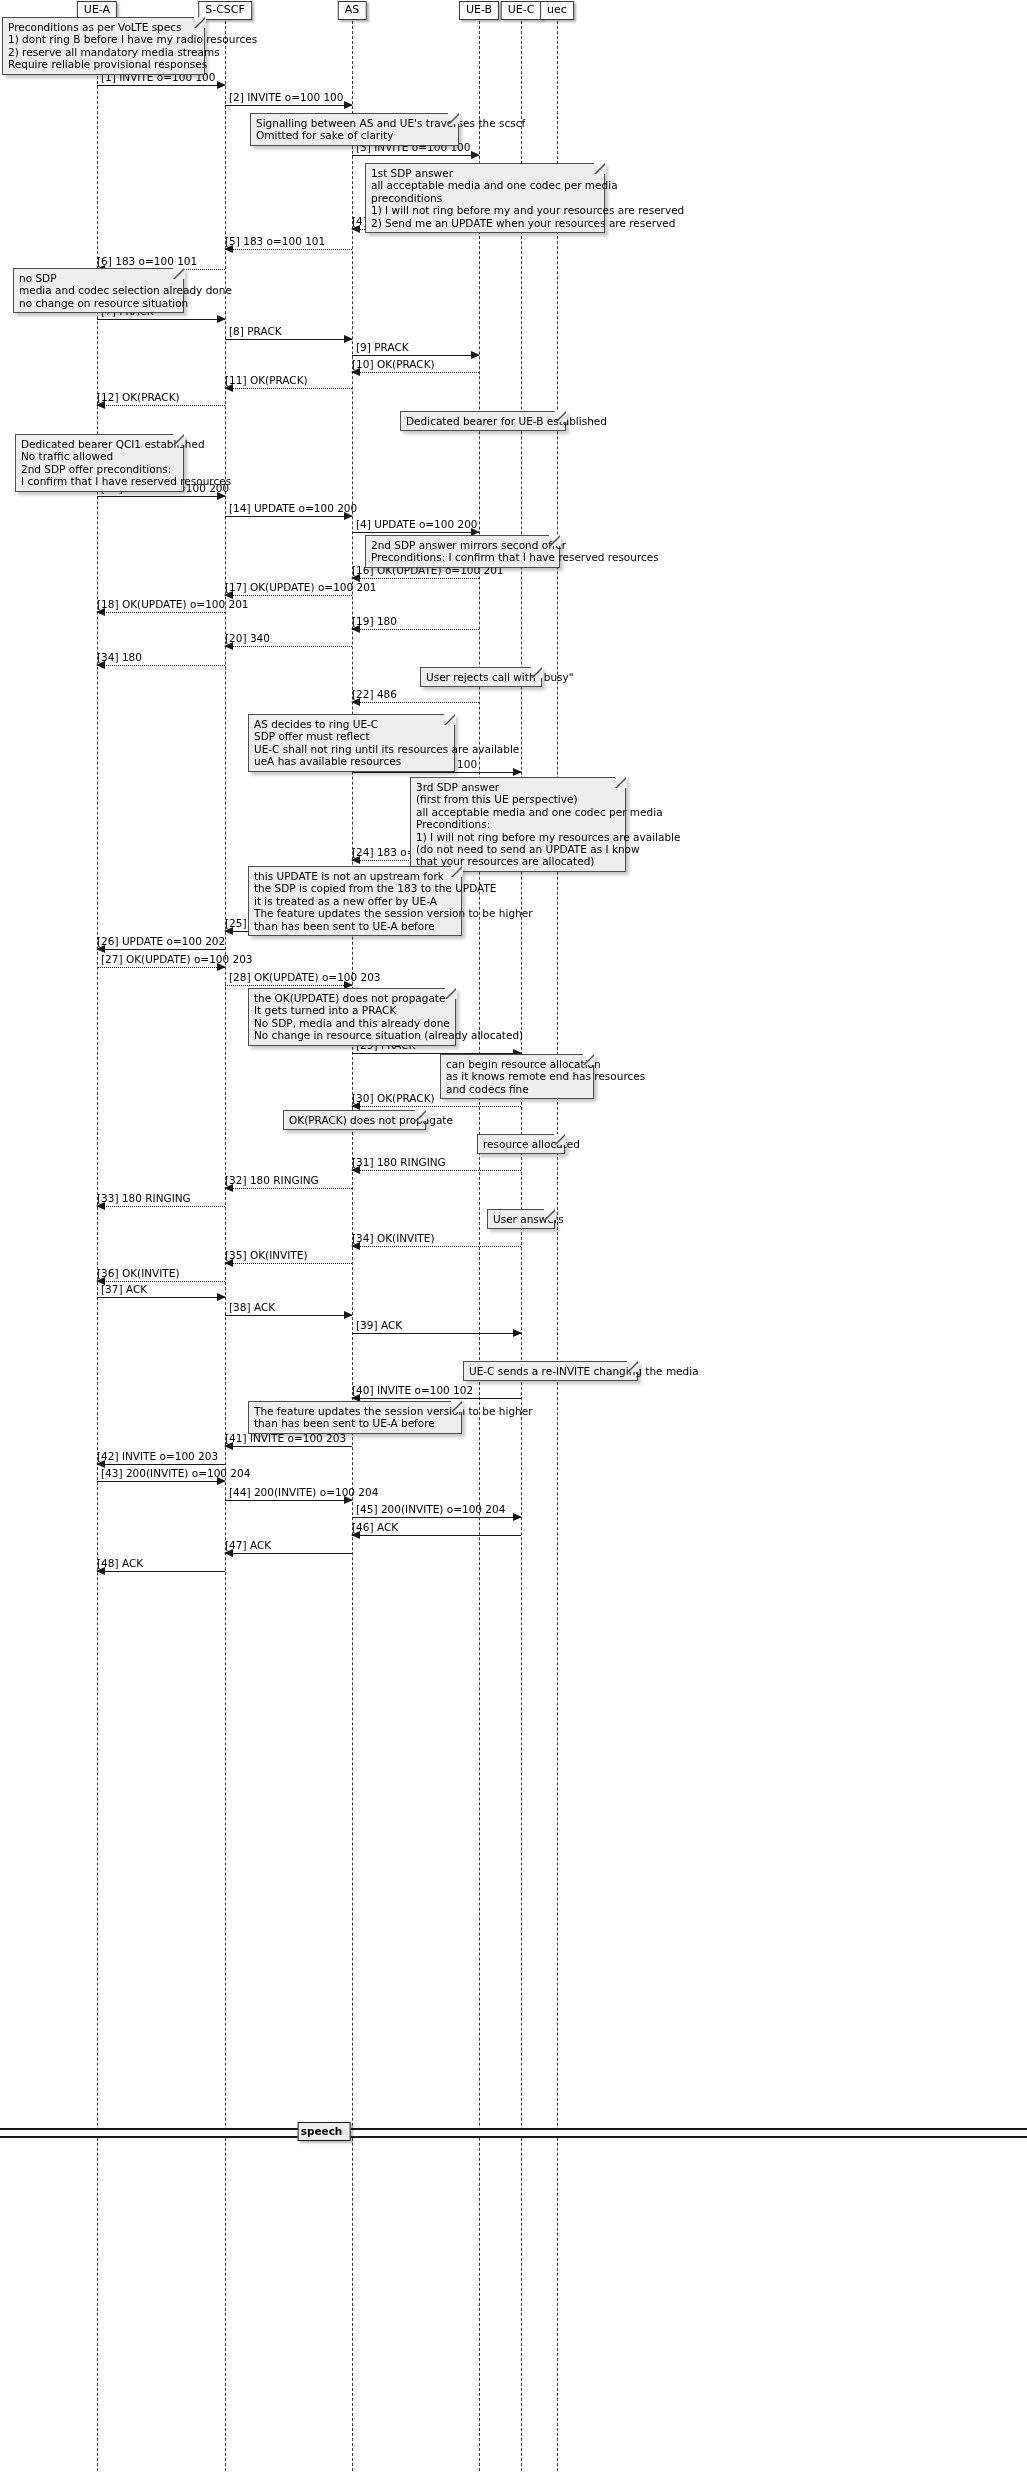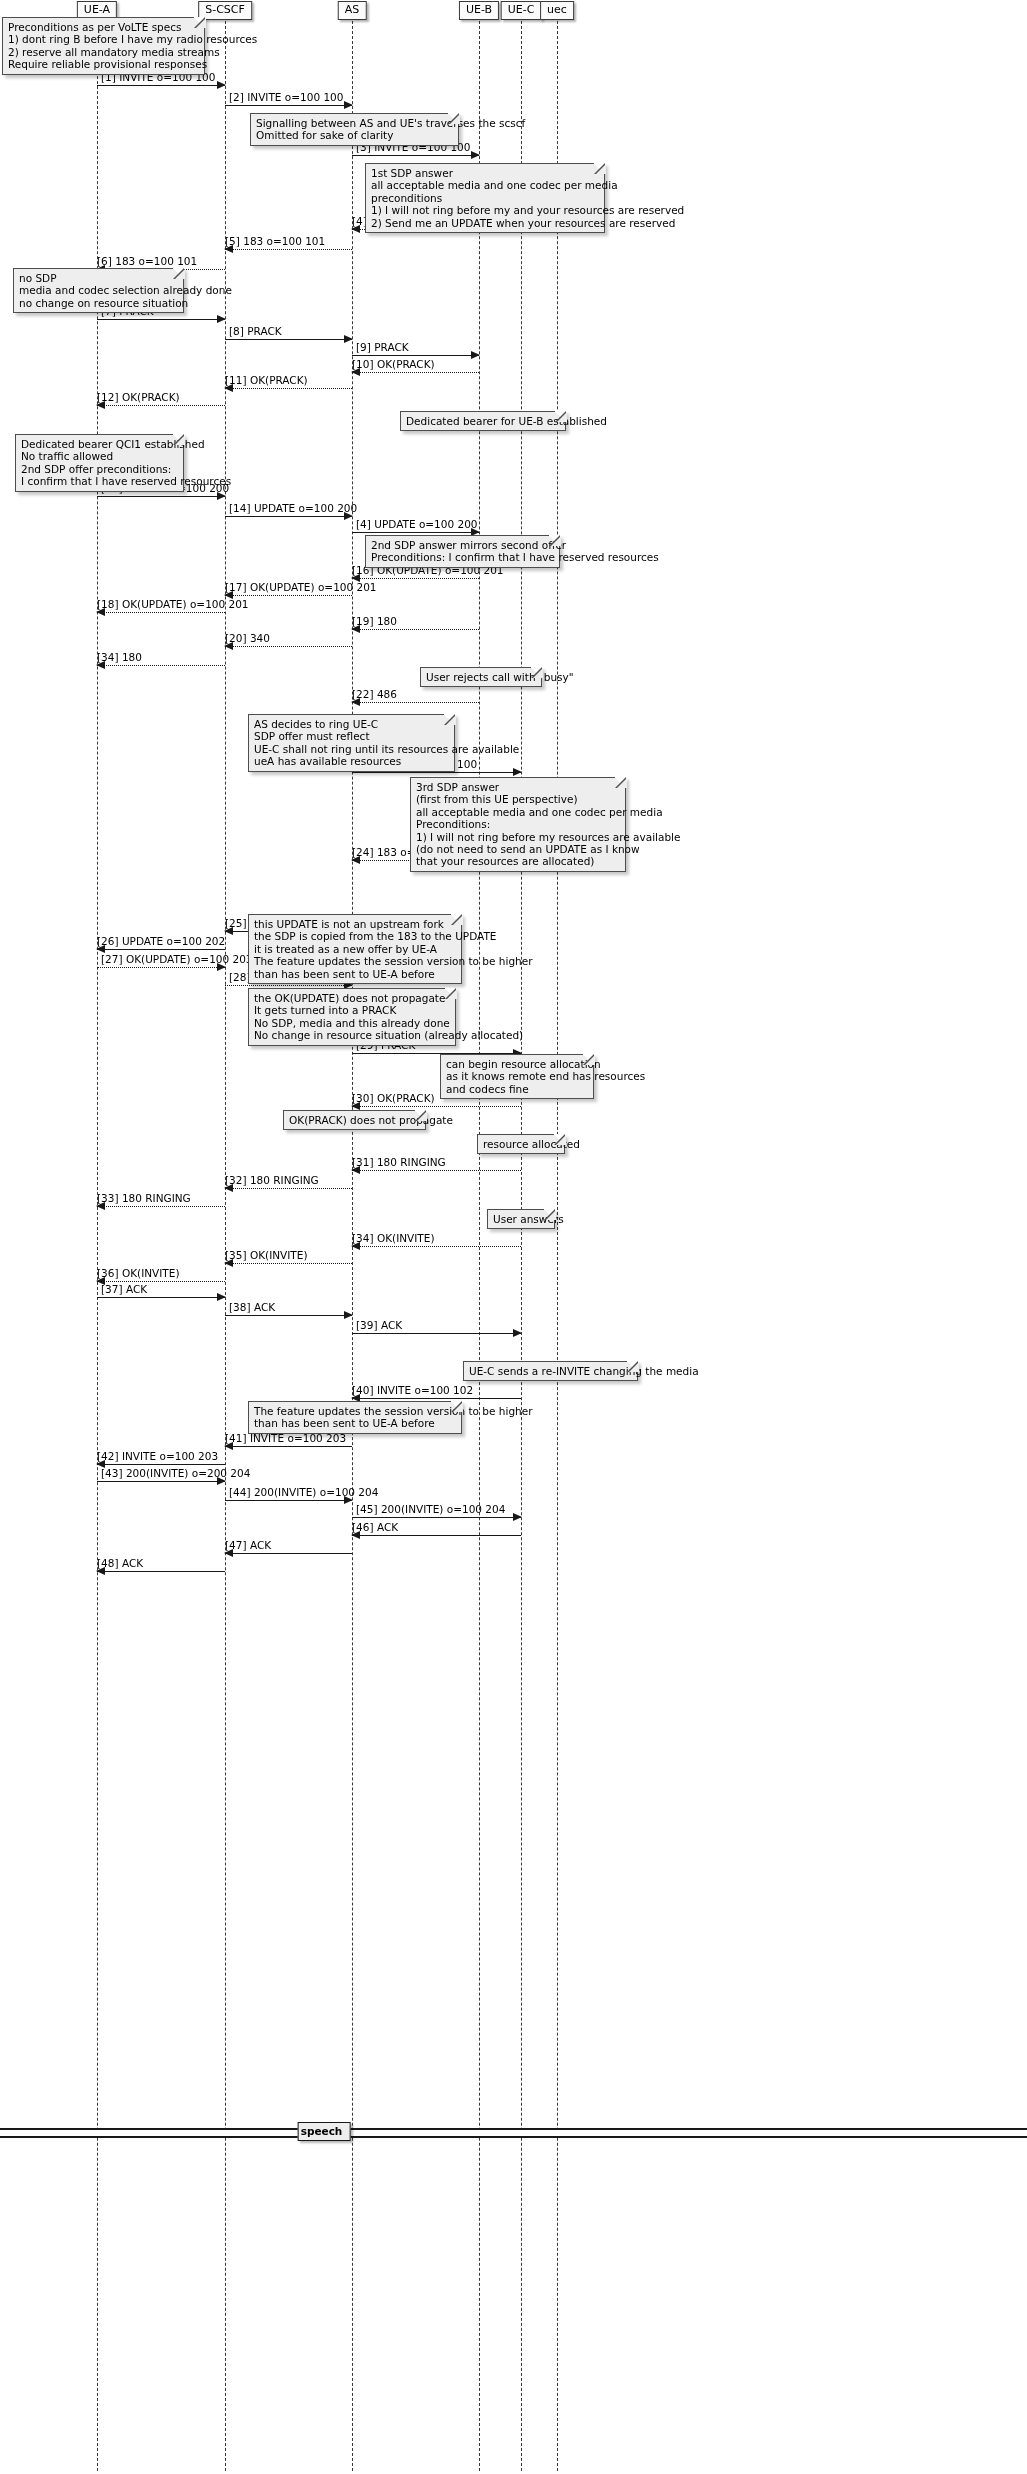--- a/index.html
+++ b/index.html
@@ -320,21 +320,21 @@
         <span class="label">[41] INVITE o=100 203</span>
       </div>
       <div class="msg left" style="left: 97px; width: 128px; top: 1464px;">
         <div class="line"></div>
         <div class="head"></div>
         <span class="label">[42] INVITE o=100 203</span>
       </div>
       <div class="msg right" style="left: 97px; width: 128px; top: 1481px;">
         <div class="line"></div>
         <div class="head"></div>
-        <span class="label">[43] 200(INVITE) o=200 204</span>
+        <span class="label">[43] 200(INVITE) o=100 204</span>
       </div>
       <div class="msg right" style="left: 225px; width: 127px; top: 1500px;">
         <div class="line"></div>
         <div class="head"></div>
         <span class="label">[44] 200(INVITE) o=100 204</span>
       </div>
       <div class="msg right" style="left: 352px; width: 169px; top: 1517px;">
         <div class="line"></div>
         <div class="head"></div>
         <span class="label">[45] 200(INVITE) o=100 204</span>
@@ -382,21 +382,21 @@
 SDP offer must reflect
 UE-C shall not ring until its resources are available
 ueA has available resources</span><span class="notefold"><i></i><b></b></span></div>
       <div class="note" style="left: 410px; top: 777px; width: 216px;"><span>3rd SDP answer
 (first from this UE perspective)
 all acceptable media and one codec per media
 Preconditions:
 1) I will not ring before my resources are available
 (do not need to send an UPDATE as I know
 that your resources are allocated)</span><span class="notefold"><i></i><b></b></span></div>
-      <div class="note" style="left: 248px; top: 866px; width: 214px; margin-top: 48px;"><span>this UPDATE is not an upstream fork
+      <div class="note" style="left: 248px; top: 866px; width: 214px;"><span>this UPDATE is not an upstream fork
 the SDP is copied from the 183 to the UPDATE
 it is treated as a new offer by UE-A
 The feature updates the session version to be higher
 than has been sent to UE-A before</span><span class="notefold"><i></i><b></b></span></div>
       <div class="note" style="left: 248px; top: 988px; width: 208px;"><span>the OK(UPDATE) does not propagate
 It gets turned into a PRACK
 No SDP, media and this already done
 No change in resource situation (already allocated)</span><span class="notefold"><i></i><b></b></span></div>
       <div class="note" style="left: 440px; top: 1054px; width: 154px;"><span>can begin resource allocation
 as it knows remote end has resources

